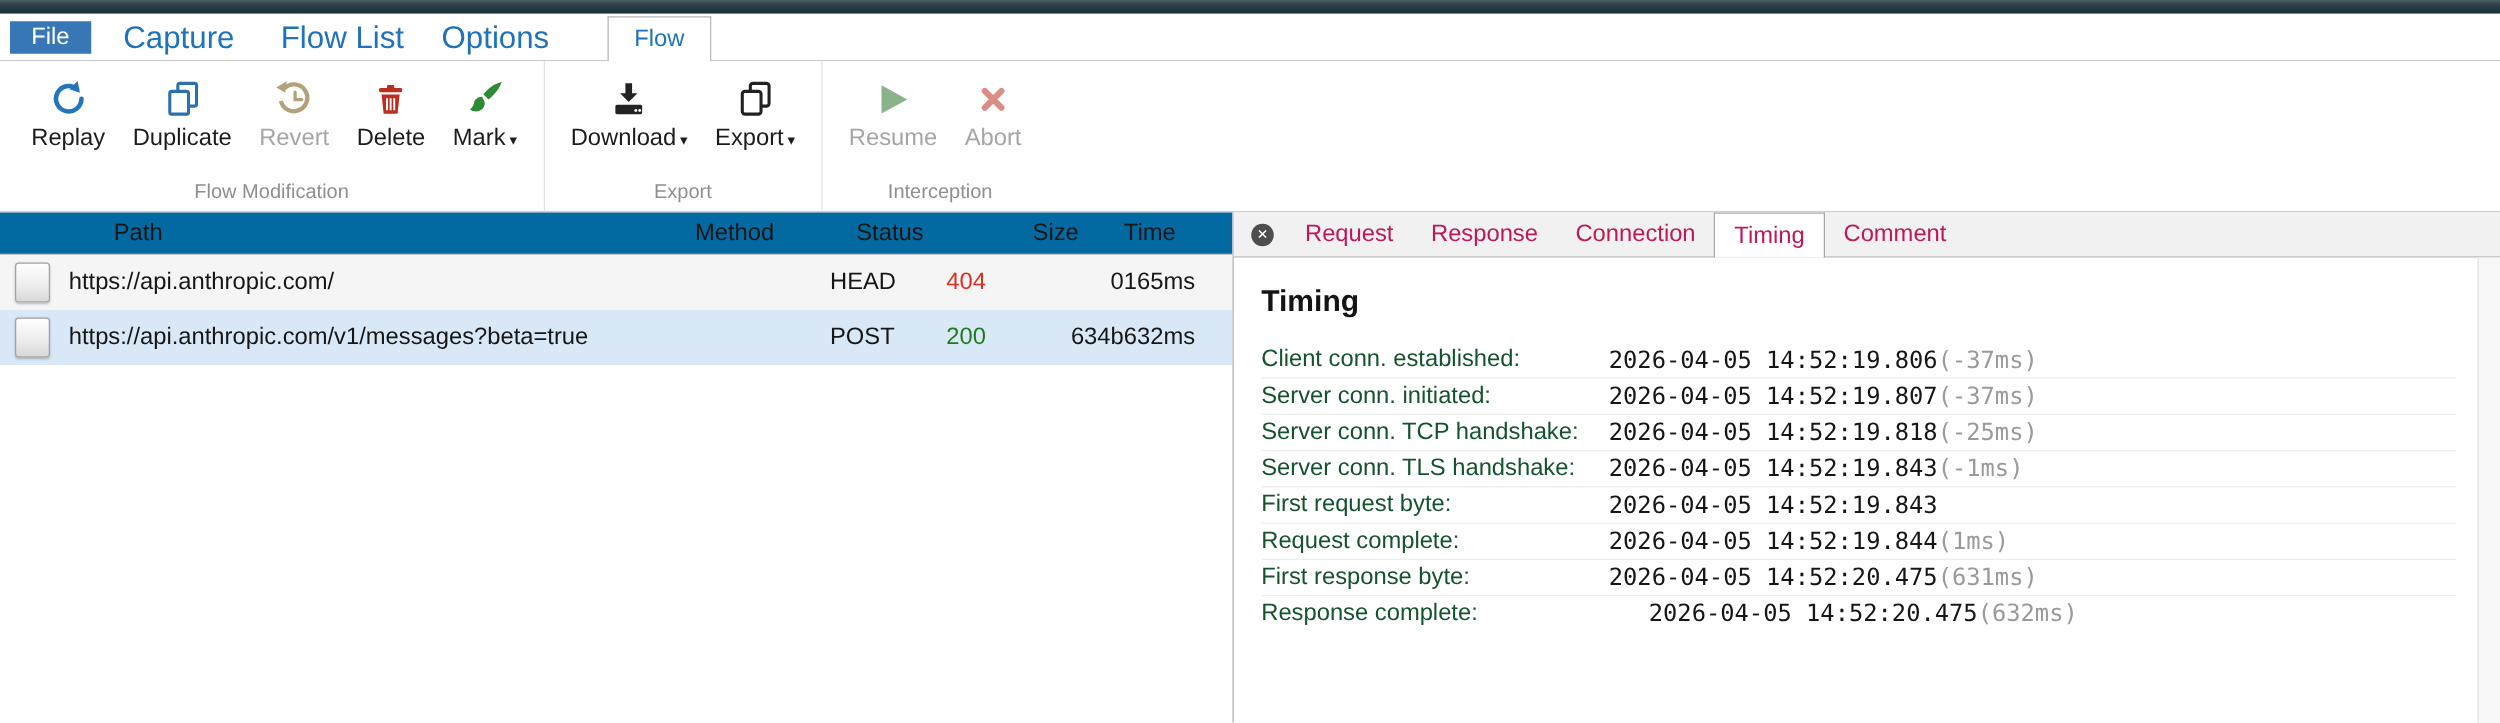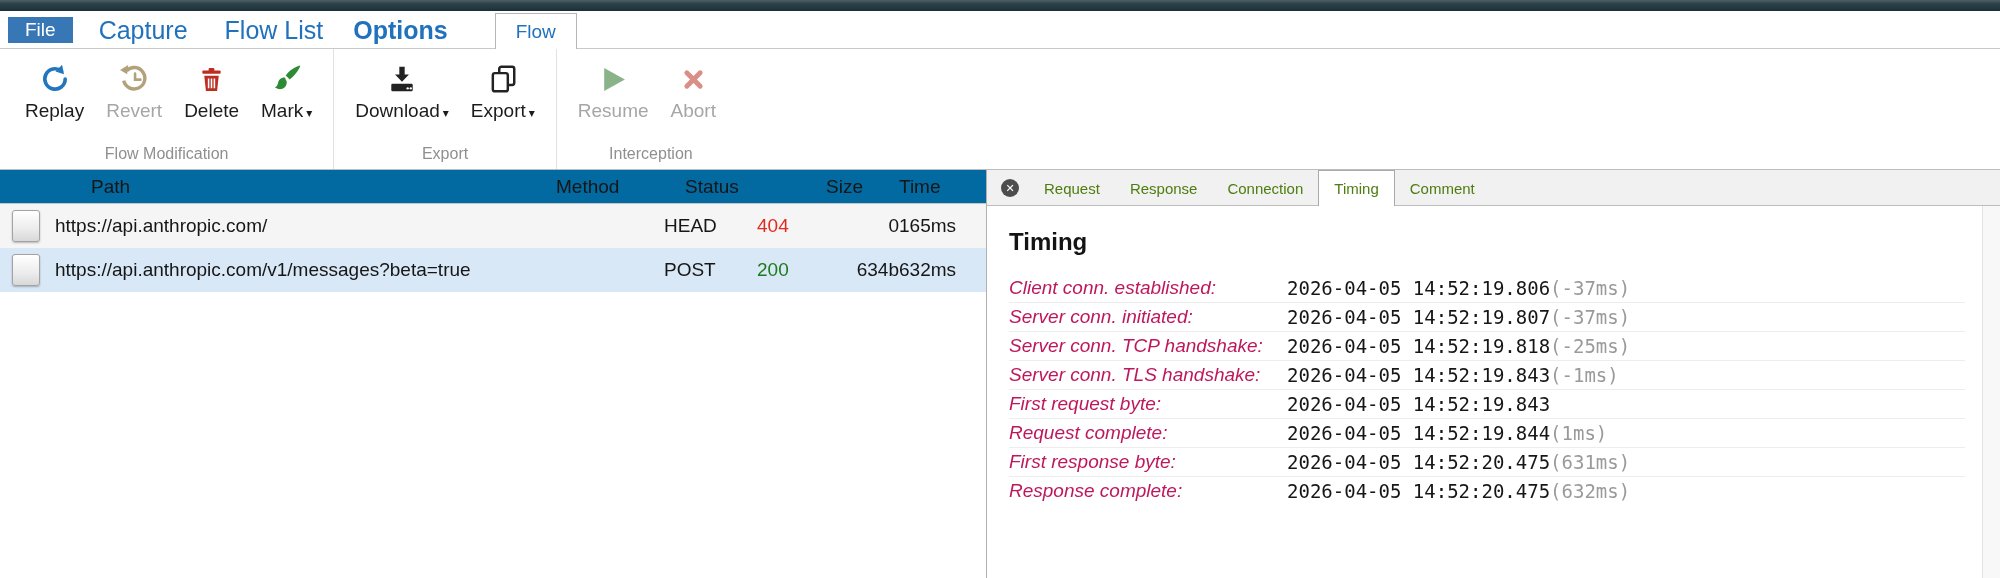--- a/index.html
+++ b/index.html
@@ -11,21 +11,21 @@
           background:linear-gradient(180deg,#4e6168 0%,#2b4048 35%,#223840 75%,#1b2e35 100%);}
 
   
   .menubar{position:absolute;top:11px;left:0;width:2000px;height:38px;background:#fff;
            display:flex;align-items:center;}
   .menubar::after{content:"";position:absolute;left:0;right:0;bottom:0;height:1px;background:#c9c9c9;z-index:0;}
   .menu-file{margin-left:8px;background:#3877b5;color:#fff;font-size:19px;padding:2px 17px;cursor:default;}
   .menu-link{color:#2072bd;font-size:25px;cursor:pointer;}
   .ml-capture{margin-left:26px;}
   .ml-flowlist{margin-left:37px;}
-  .ml-options{margin-left:30px;font-weight:bold;}
+  .ml-options{margin-left:30px;}
   .tab-flow{position:relative;z-index:2;margin-left:47px;margin-top:2px;align-self:stretch;
             display:flex;align-items:center;background:#fff;border:1px solid #b6b6b6;border-bottom:none;
             padding:0 20px;color:#2072bd;font-size:19px;cursor:pointer;}
 
   
   .toolbar{position:absolute;top:49px;left:0;width:2000px;height:121px;background:#fff;
            border-bottom:1px solid #bdbdbd;box-sizing:border-box;display:flex;align-items:flex-start;}
   .tb-group{position:relative;height:100%;display:flex;align-items:flex-start;
             padding:10px 10px 0 10px;box-sizing:border-box;}
   .tb-group + .tb-group{border-left:1px solid #e2e2e2;}
@@ -57,29 +57,29 @@
   .cell-size{width:54px;text-align:right;box-sizing:border-box;}
   .cell-time{width:87px;text-align:left;padding-right:12px;box-sizing:border-box;}
   .status-error{color:#e02b20;}
   .status-ok{color:#1e7a1e;}
 
   
   .dt-tabbar{height:36px;background:#f1f1f1;position:relative;display:flex;align-items:center;padding-left:10px;}
   .dt-tabbar::after{content:"";position:absolute;left:0;right:0;bottom:0;height:1px;background:#bdbdbd;z-index:0;}
   .close-btn{width:18px;height:18px;border-radius:50%;background:#4d4d4d;color:#fff;font-size:11px;
              line-height:18px;text-align:center;margin:0 10px 0 4px;font-weight:bold;cursor:pointer;flex:0 0 auto;}
-  .dt-tab{color:#4d7c0f;font-size:15px;padding:0 15px;height:100%;display:flex;align-items:center;
+  .dt-tab{color:#be185d;font-size:19px;padding:0 15px;height:100%;display:flex;align-items:center;
           box-sizing:border-box;position:relative;cursor:pointer;}
   .dt-tab.active{background:#fff;border:1px solid #a9a9a9;border-bottom:none;z-index:2;}
   .dt-content{padding:12px 0 0 22px;}
   .timing-title{font-size:24px;font-weight:bold;color:#141414;margin:10px 0 18px 0;}
   .timing-table{width:956px;}
   .timing-row{display:flex;align-items:center;height:28px;border-bottom:1px solid #ededed;font-size:19px;}
-  .timing-row:last-child{border-bottom:none;}
-  .t-label{width:278px;color:#be185d;flex:0 0 auto;font-style:italic;}
+  .timing-row:last-child{border-bottom:none;gap:32px;}
+  .t-label{width:278px;color:#14532d;flex:0 0 auto;}
   .t-value{font-family:"DejaVu Sans Mono","Liberation Mono",monospace;color:#161616;white-space:pre;}
   .t-delta{color:#9a9a9a;}
   .scroll-gutter{position:absolute;top:36px;right:0;bottom:0;width:17px;background:#f8f8f8;border-left:1px solid #e3e3e3;cursor:pointer;}
 </style>
 </head>
 <body>
 
 <div class="topbar"></div>
 
 <div class="menubar">
@@ -94,20 +94,29 @@
 
   <div class="tb-group" style="padding-left:14px;">
     <div class="tb-btn">
       <span class="tb-icon">
         <svg viewBox="0 0 28 28" width="30" height="30">
             <path d="M23.5 14 a9.5 9.5 0 1 1 -3.4-7.3" fill="none" stroke="#2176bd" stroke-width="3.4" stroke-linecap="round"></path>
             <polygon points="20.6,0.8 22.4,9.6 14.5,6.9" fill="#2176bd"></polygon>
           </svg>
       </span>
       <span class="tb-label">Replay</span>
+    </div>
+    <div class="tb-btn">
+      <span class="tb-icon">
+        <svg viewBox="0 0 28 28" width="30" height="30">
+            <rect x="10.5" y="2.5" width="14" height="17" rx="1.5" fill="#fff" stroke="#2b71ad" stroke-width="2.3"></rect>
+            <rect x="4.5" y="8.5" width="14" height="17" rx="1.5" fill="#fff" stroke="#2b71ad" stroke-width="2.3"></rect>
+          </svg>
+      </span>
+      <span class="tb-label">Duplicate</span>
     </div>
     <div class="tb-btn disabled">
       <span class="tb-icon">
         <svg viewBox="0 0 28 28" width="30" height="30">
             <path d="M7 6.3 a10 10 0 1 1 -2.6 9.3" fill="none" stroke="#b3a17c" stroke-width="3.2"></path>
             <polygon points="8.6,0.9 7.6,9.6 1.0,5.6" fill="#b3a17c"></polygon>
             <path d="M15 9 v5.6 h5" fill="none" stroke="#b3a17c" stroke-width="2.4" stroke-linecap="round"></path>
           </svg>
       </span>
       <span class="tb-label">Revert</span>

